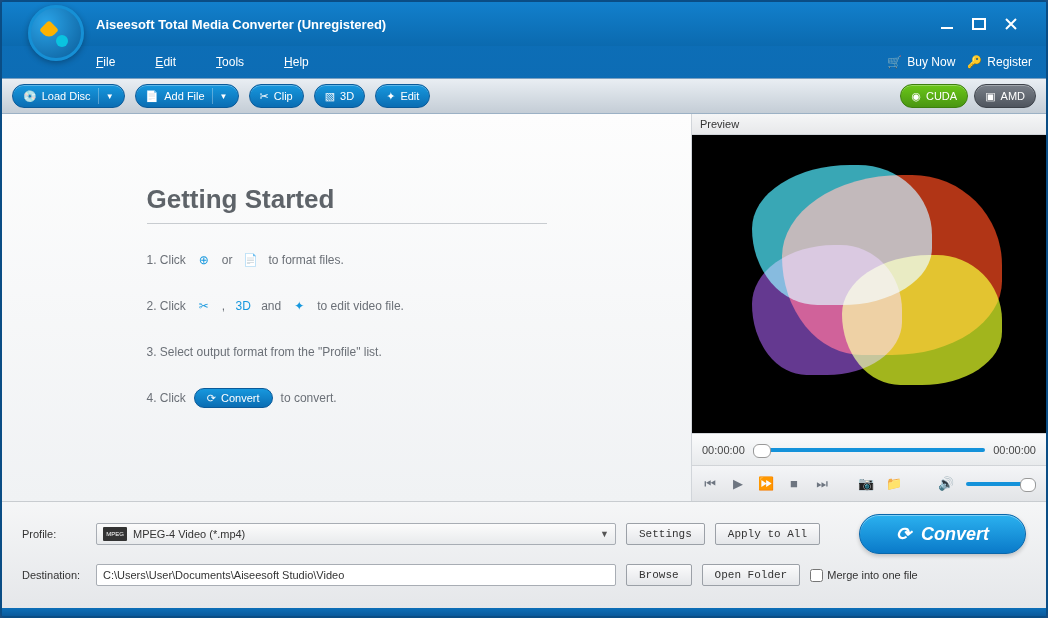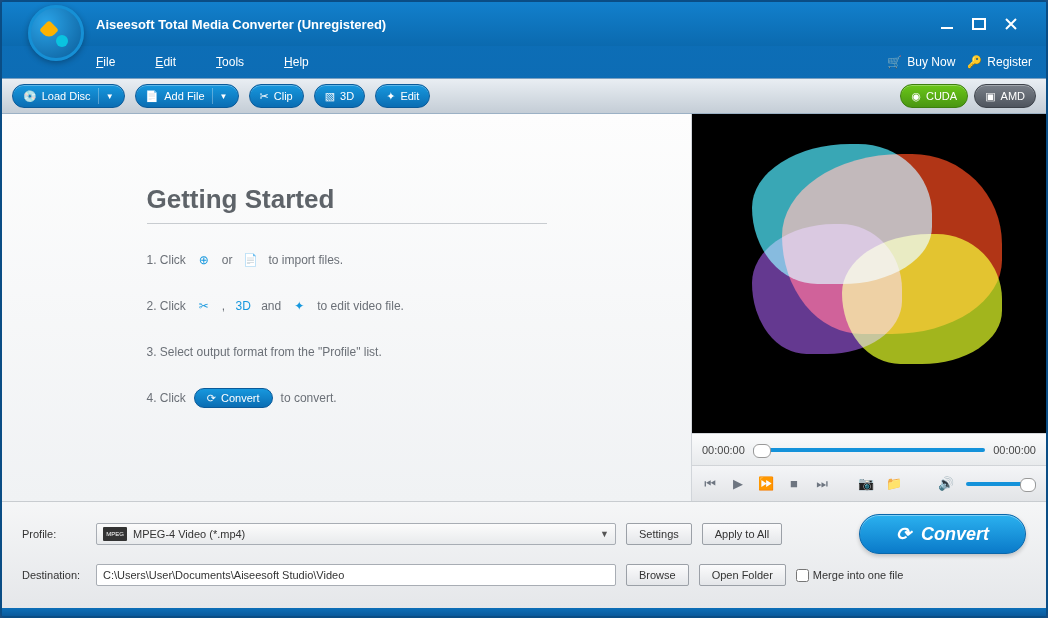--- a/index.html
+++ b/index.html
@@ -45,21 +45,21 @@
 .pc-group { display: flex; gap: 12px; }
 .pc-sep { flex: 1; }
 .vol-track { width: 70px; height: 4px; background: #1492da; border-radius: 2px; position: relative; }
 .vol-track::before { content: ""; position: absolute; right: 0; top: -4px; width: 14px; height: 12px; background: #fff; border: 1px solid #999; border-radius: 6px; }
 .bottom { background: linear-gradient(to bottom, #f5f6f7, #e5e7ea); border-top: 1px solid #c8ccd0; padding: 12px 20px; }
 .brow { display: flex; align-items: center; gap: 10px; margin-bottom: 10px; font-size: 11px; color: #333; }
 .blabel { width: 64px; text-align: left; }
 .bselect { flex: 0 0 520px; height: 22px; border: 1px solid #a8adb4; background: linear-gradient(to bottom, #fcfcfc, #e8eaec); border-radius: 2px; padding: 0 6px; display: flex; align-items: center; gap: 6px; cursor: pointer; }
 .bselect .caret { margin-left: auto; color: #555; font-size: 9px; }
 .binput { flex: 0 0 520px; height: 22px; border: 1px solid #a8adb4; background: #fff; border-radius: 2px; padding: 8px 6px; font-size: 11px; display: flex; align-items: center; }
-.sbtn { height: 22px; padding: 0 12px; border: 1px solid #9ba0a7; background: linear-gradient(to bottom, #fbfbfc, #e4e6e9); border-radius: 2px; font-size: 11px; cursor: pointer; display: inline-flex; align-items: center; }
+.sbtn { height: 22px; padding: 0 12px; border: 1px solid #9ba0a7; background: linear-gradient(to bottom, #fbfbfc, #e4e6e9); border-radius: 2px; font-size: 11px; cursor: pointer; display: inline-flex; align-items: center; font-family: Liberation Mono, monospace; }
 .convert-btn { margin-left: auto; height: 40px; padding: 0 36px; border-radius: 20px; background: linear-gradient(to bottom, #2bb1ef, #0a7ac9); color: #fff; font-size: 18px; font-weight: bold; font-style: italic; display: inline-flex; align-items: center; gap: 10px; border: 1px solid #0a67ab; box-shadow: inset 0 1px 0 rgba(255,255,255,.4), 0 2px 4px rgba(0,0,0,.2); cursor: pointer; }
 .checkbox { display: flex; align-items: center; gap: 4px; font-size: 11px; color: #333; }
 .checkbox input { width: 13px; height: 13px; }
 .footer-strip { height: 8px; background: linear-gradient(to bottom, #0d6fb8, #0a5a9c); }
 .mpeg-icon { width: 24px; height: 14px; background: #333; color: #fff; font-size: 6px; display: flex; align-items: center; justify-content: center; border-radius: 1px; }
 .mini-convert { height: 20px; padding: 0 12px; border-radius: 10px; background: linear-gradient(to bottom, #1798de, #0a6db3); color: #fff; font-size: 11px; display: inline-flex; align-items: center; gap: 5px; border: 1px solid #0a5a99; }
 </style>
 </head>
 <body>
 
@@ -145,21 +145,21 @@
   <div class="center">
     <div class="getting">
       <div class="gbox">
         <div class="gtitle">Getting Started</div>
         <hr>
         <div class="gstep">
           <span>1. Click</span>
           <span class="icon-chip blue">⊕</span>
           <span>or</span>
           <span class="icon-chip blue">📄</span>
-          <span>to import files.</span>
+          <span>to format files.</span>
         </div>
         <div class="gstep">
           <span>2. Click</span>
           <span class="icon-chip blue">✂</span>
           <span>,</span>
           <span class="icon-chip blue">3D</span>
           <span>and</span>
           <span class="icon-chip blue">✦</span>
           <span>to edit video file.</span>
         </div>
@@ -169,20 +169,21 @@
           <span class="mini-convert">
             <span>⟳</span>
             <span>Convert</span>
           </span>
           <span>to convert.</span>
         </div>
       </div>
     </div>
 
     <div class="preview-panel">
+      <div class="preview-header">Preview</div>
       <div class="preview-img">
         <div class="blob" style="width:180px;height:140px;background:#3fb9c9;left:60px;top:30px;"></div>
         <div class="blob" style="width:220px;height:180px;background:#c43a18;left:90px;top:40px;"></div>
         <div class="blob" style="width:150px;height:130px;background:#6f3fa0;left:60px;top:110px;"></div>
         <div class="blob" style="width:160px;height:130px;background:#b4c920;left:150px;top:120px;"></div>
       </div>
       <div class="timebar">
         <span>00:00:00</span>
         <div class="slider"></div>
         <span>00:00:00</span>

